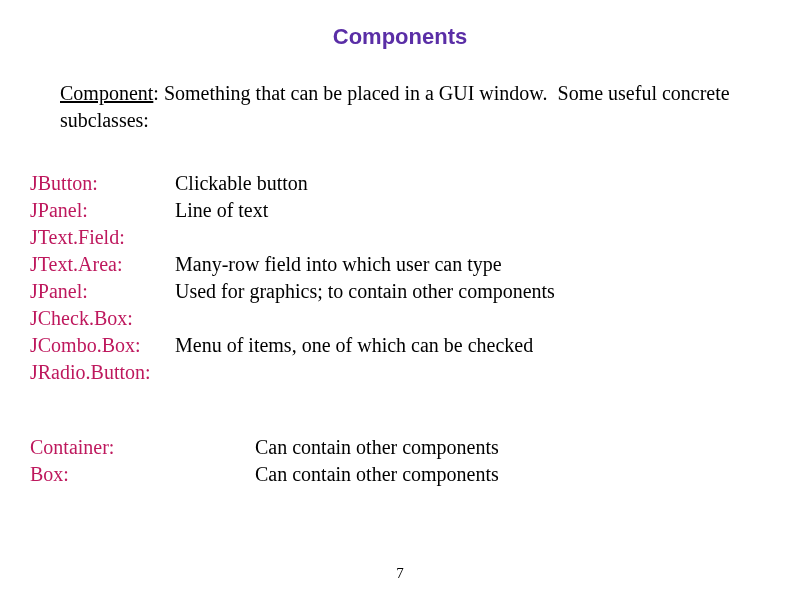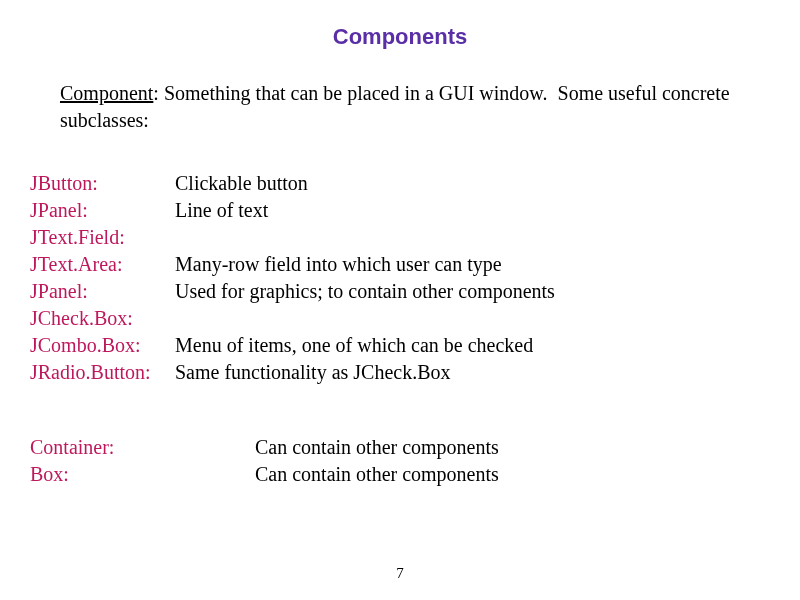--- a/index.html
+++ b/index.html
@@ -84,21 +84,20 @@
   </div>
   <div class="row">
     <span class="name">JCheck.Box:</span>
   </div>
   <div class="row">
     <span class="name">JCombo.Box:</span>
     <span class="desc">Menu of items, one of which can be checked</span>
   </div>
   <div class="row">
     <span class="name">JRadio.Button:</span>
-    <span class="desc">Same functionality as JCheck.Box</span>
   </div>
 </div>
 
 <div class="container-list">
   <div class="row">
     <span class="name">Container:</span>
     <span class="desc">Can contain other components</span>
   </div>
   <div class="row">
     <span class="name">Box:</span>

